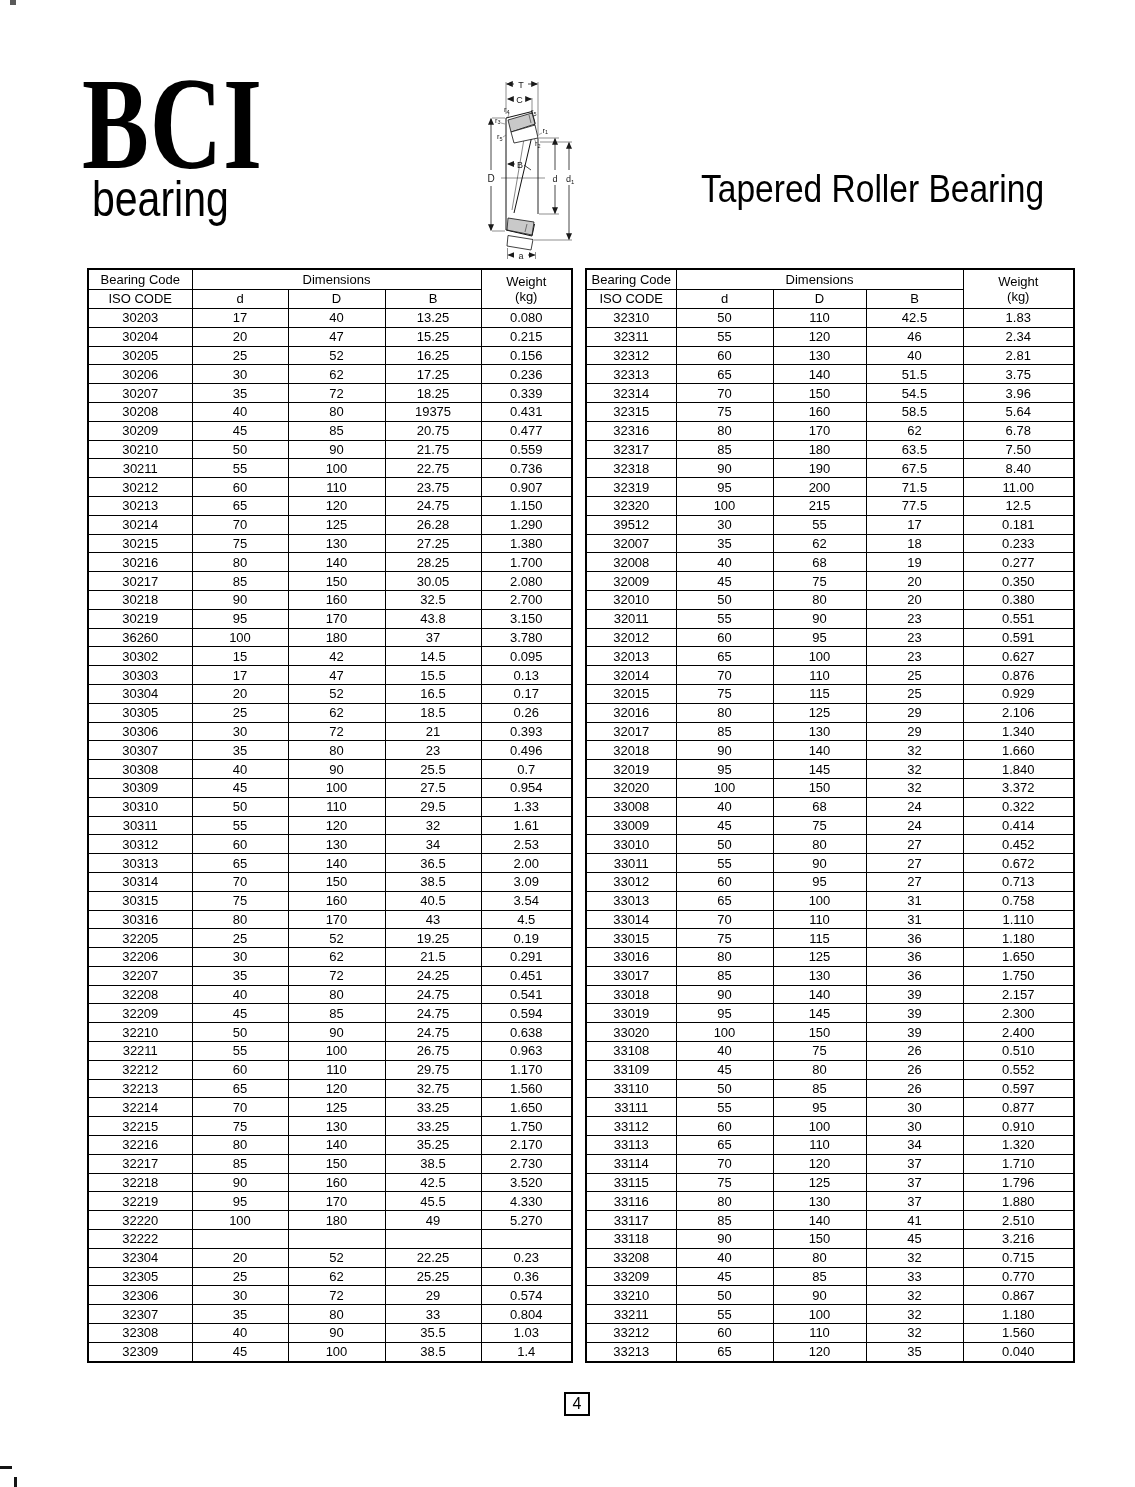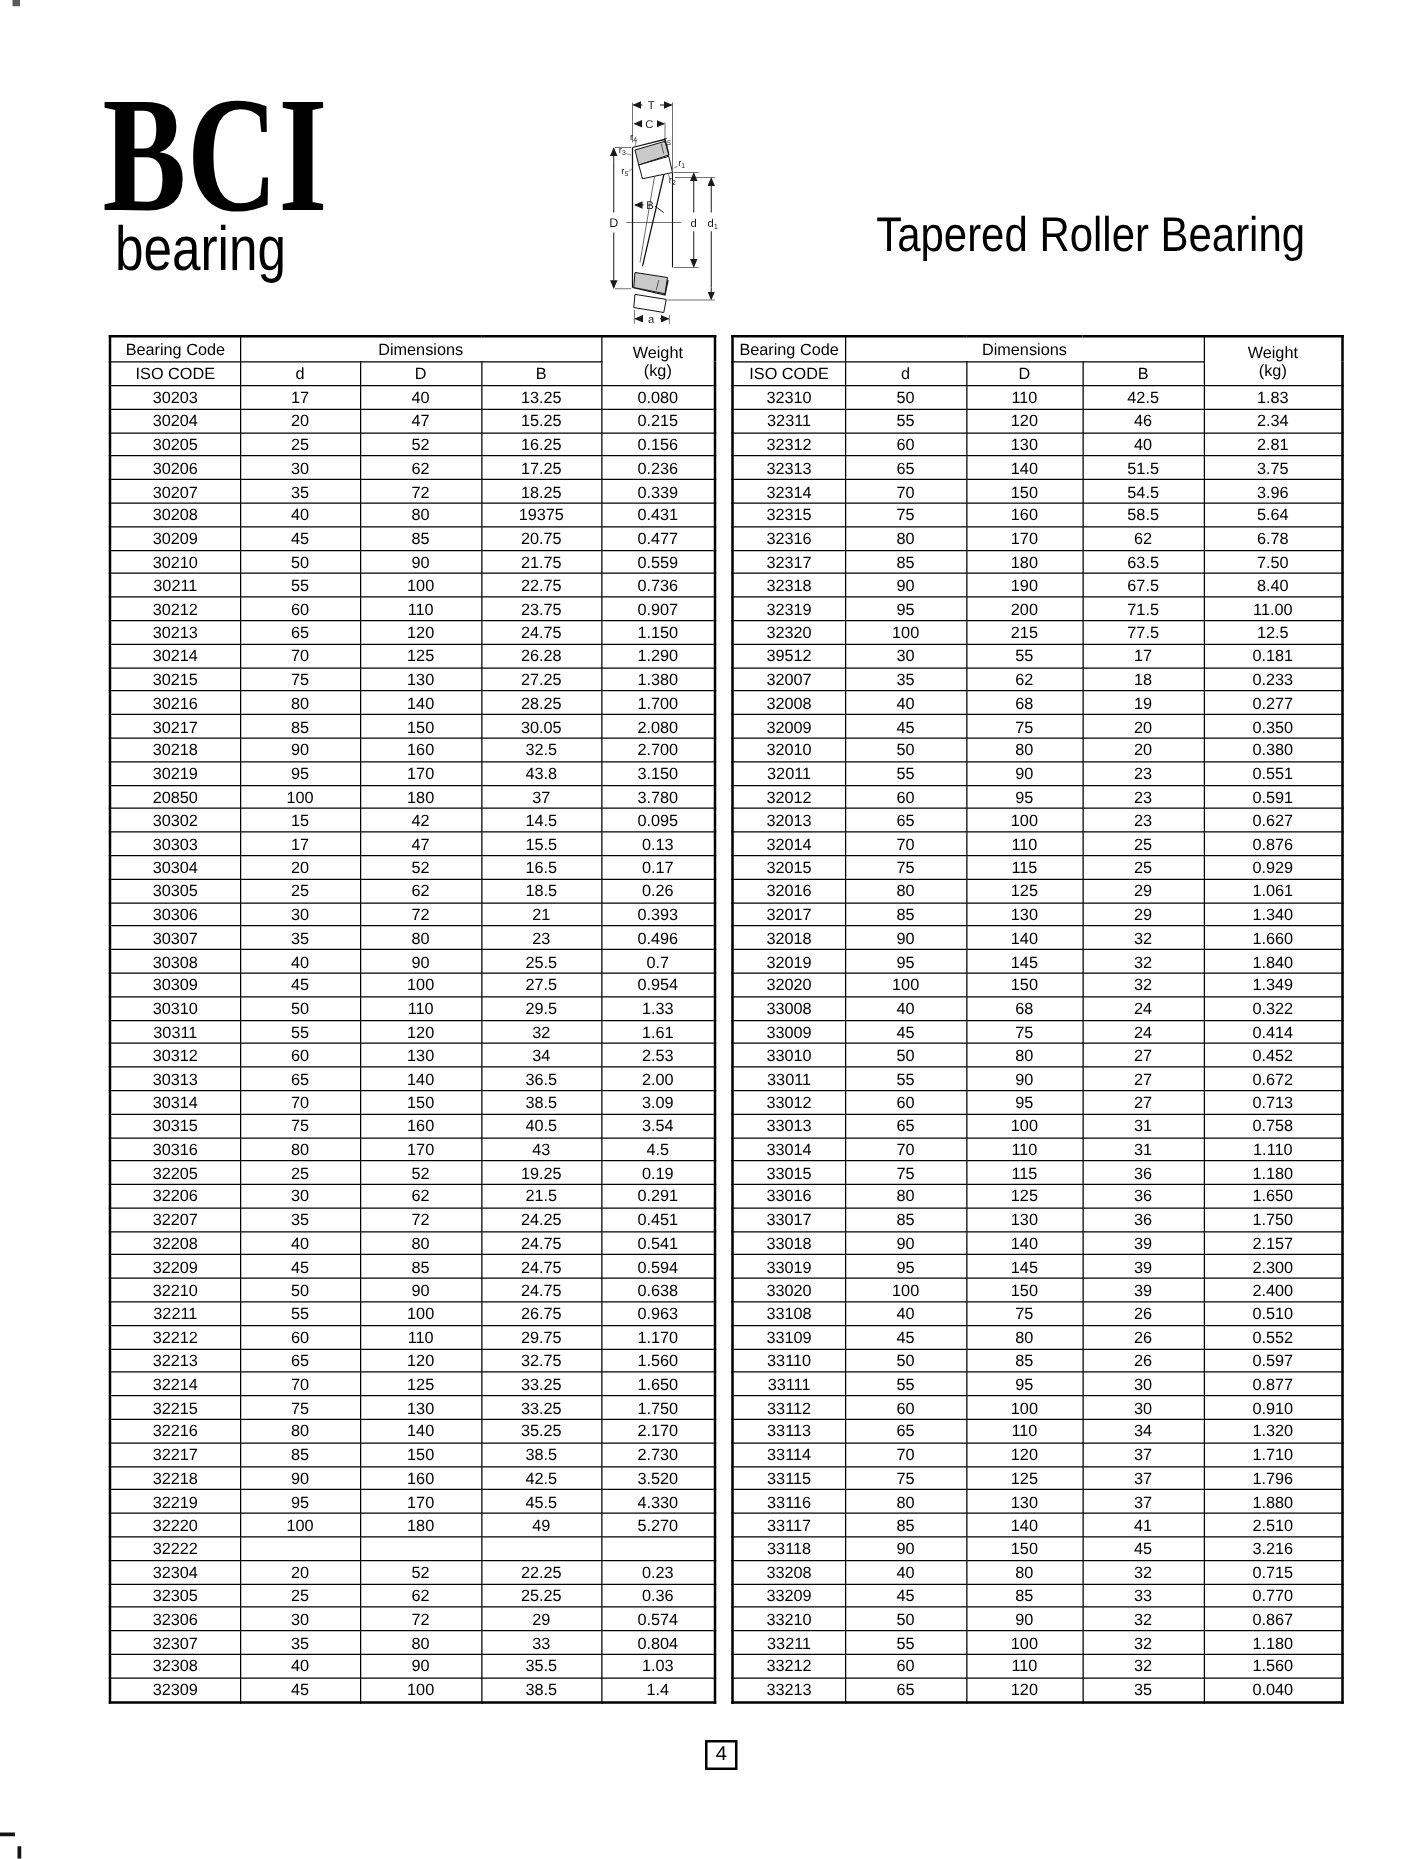--- a/index.html
+++ b/index.html
@@ -301,21 +301,21 @@
         <td>2.700</td>
       </tr>
       <tr>
         <td>30219</td>
         <td>95</td>
         <td>170</td>
         <td>43.8</td>
         <td>3.150</td>
       </tr>
       <tr>
-        <td>20850</td>
+        <td>36260</td>
         <td>100</td>
         <td>180</td>
         <td>37</td>
         <td>3.780</td>
       </tr>
       <tr>
         <td>30302</td>
         <td>15</td>
         <td>42</td>
         <td>14.5</td>
@@ -750,21 +750,21 @@
         <td>75</td>
         <td>115</td>
         <td>25</td>
         <td>0.929</td>
       </tr>
       <tr>
         <td>32016</td>
         <td>80</td>
         <td>125</td>
         <td>29</td>
-        <td>1.061</td>
+        <td>2.106</td>
       </tr>
       <tr>
         <td>32017</td>
         <td>85</td>
         <td>130</td>
         <td>29</td>
         <td>1.340</td>
       </tr>
       <tr>
         <td>32018</td>
@@ -778,21 +778,21 @@
         <td>95</td>
         <td>145</td>
         <td>32</td>
         <td>1.840</td>
       </tr>
       <tr>
         <td>32020</td>
         <td>100</td>
         <td>150</td>
         <td>32</td>
-        <td>1.349</td>
+        <td>3.372</td>
       </tr>
       <tr>
         <td>33008</td>
         <td>40</td>
         <td>68</td>
         <td>24</td>
         <td>0.322</td>
       </tr>
       <tr>
         <td>33009</td>

